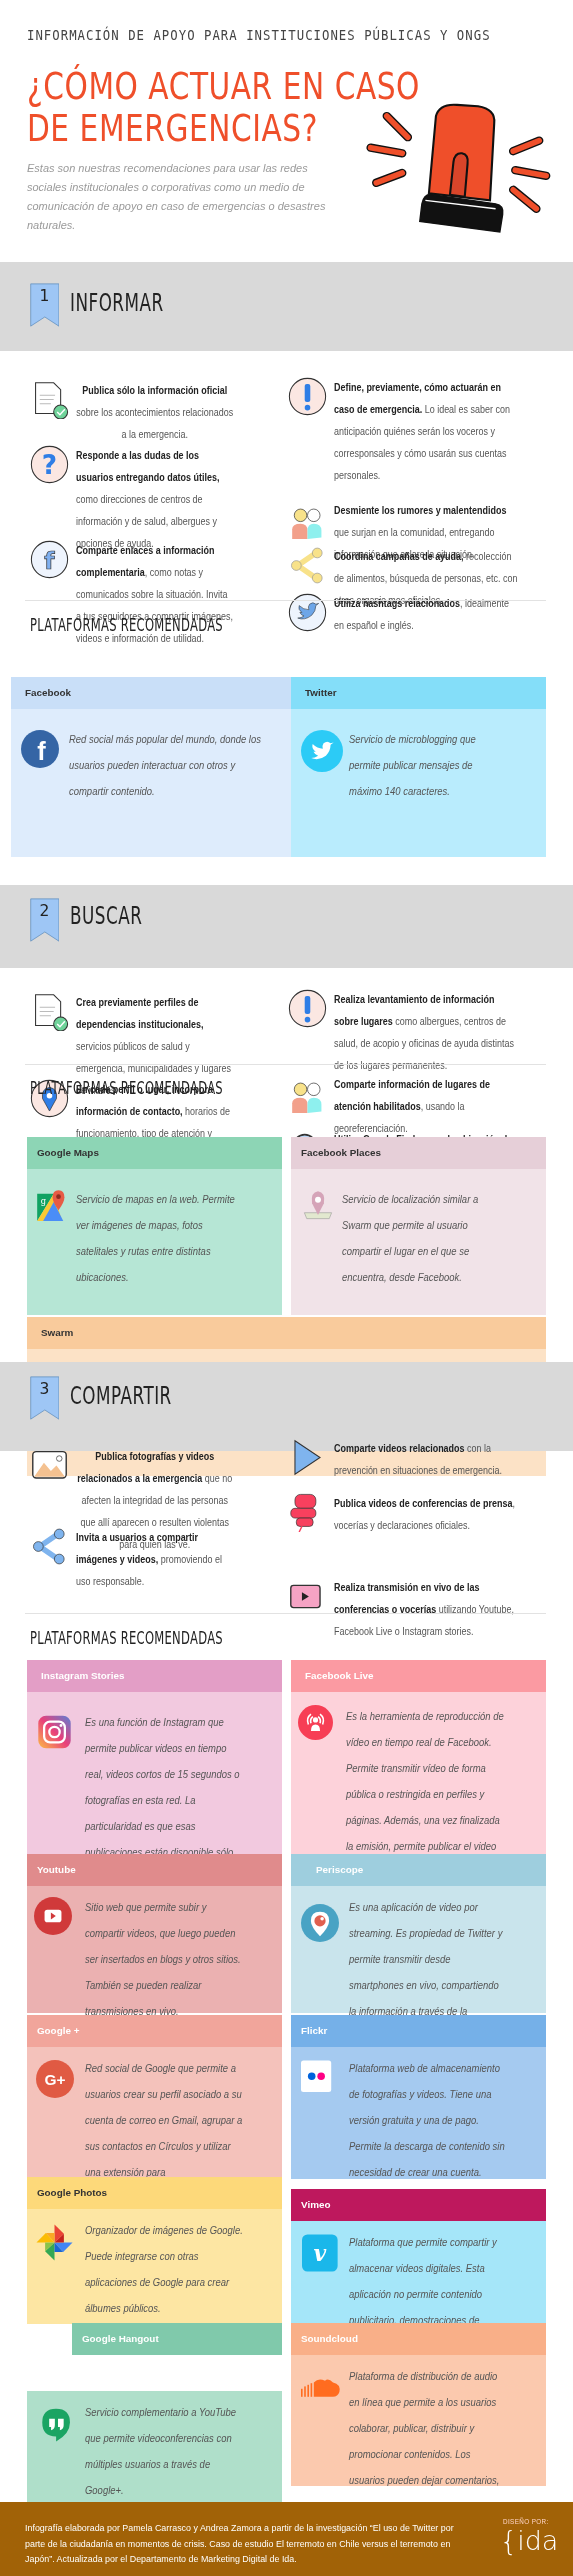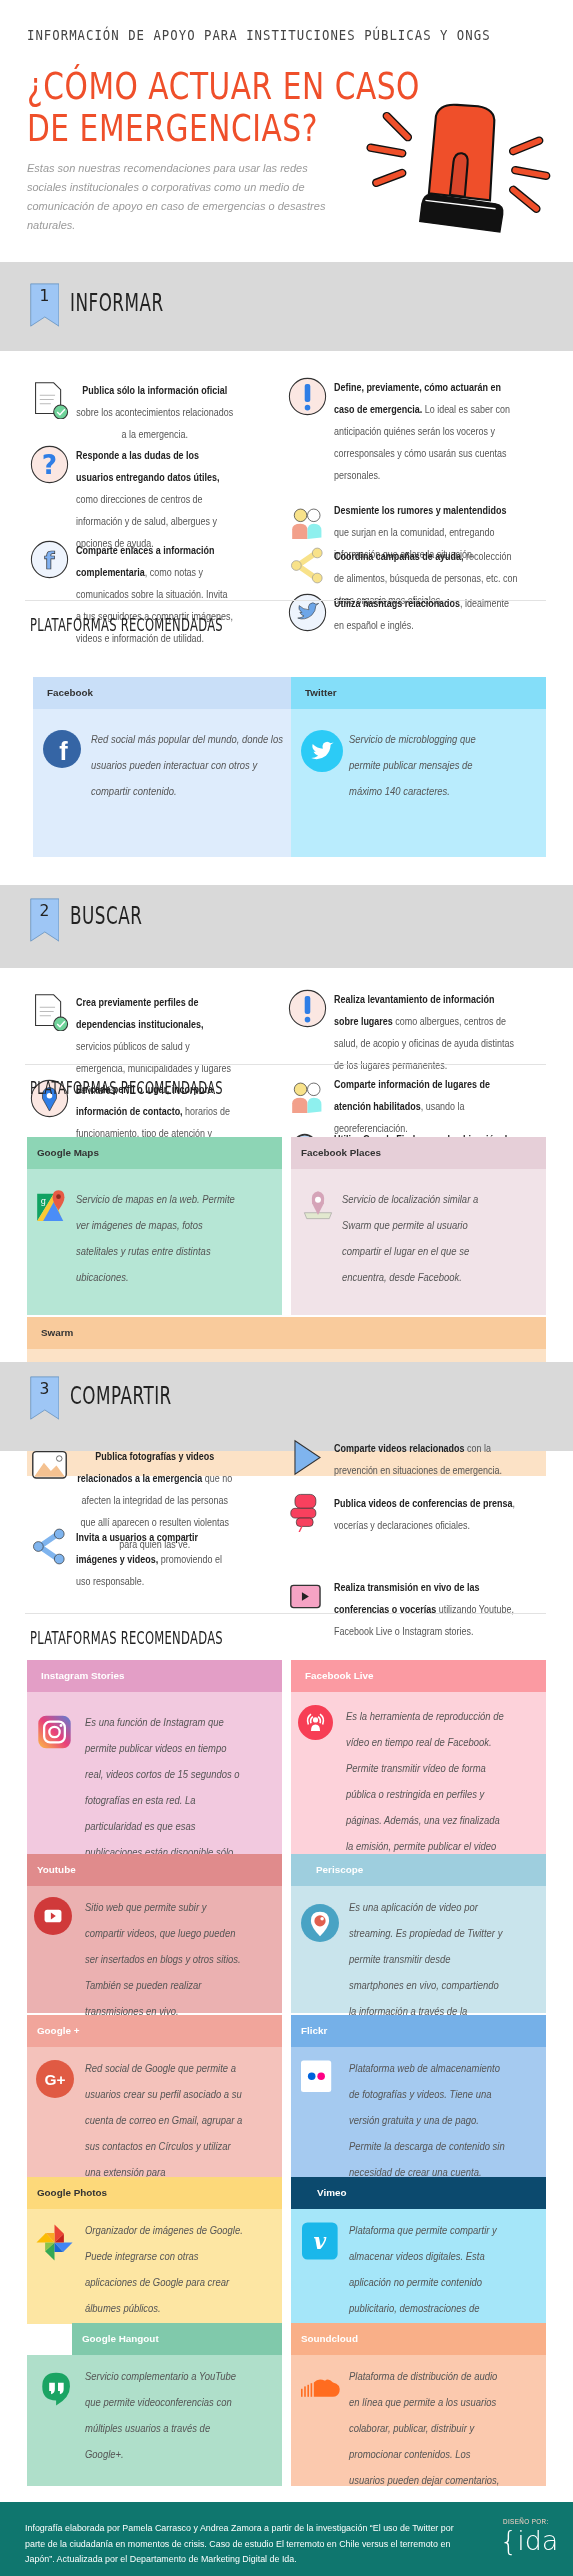--- a/index.html
+++ b/index.html
@@ -23,21 +23,21 @@
   .divider { left: 24.6px; width: 521px; height: 1.4px; background: #e2e2e2; }
   .plat-title { left: 29.6px; font-size: 17px; color: #222; font-family: "DejaVu Sans", sans-serif; transform: scaleX(0.68); transform-origin: left; white-space: nowrap; letter-spacing: 0.4px; }
 
   .card { position: absolute; }
   .card .hd { height: 32px; padding-left: 14px; line-height: 32px; font-weight: bold; font-size: 9.9px; color: #333; font-family: "Liberation Sans", sans-serif; }
   .card .hd.light { color: #ffffff; }
   .card .bd { position: relative; }
   .card .bd .cico { position: absolute; left: 9.9px; top: 19.7px; width: 38px; height: 38px; }
   .card .bd .ctext { position: absolute; left: 58px; top: 17px; right: 12.7px; font-size: 11px; line-height: 26px; font-style: italic; color: #555; font-family: "Liberation Sans", sans-serif; transform: scaleX(0.86); transform-origin: left; }
 
-  .footer { left: 0; top: 2502px; width: 573px; height: 74px; background: #0f766e; }
+  .footer { left: 0; top: 2502px; width: 573px; height: 74px; background: #a16207; }
   .footer .ftxt { position: absolute; left: 25px; top: 18.3px; width: 478px; font-size: 9.9px; line-height: 15.5px; color: #ffffff; font-family: "Liberation Sans", sans-serif; transform: scaleX(0.9); transform-origin: left; }
   .footer .by { position: absolute; left: 503px; top: 15.5px; font-size: 6.3px; color: #ffd5c8; letter-spacing: 0.4px; }
   .footer .logo { position: absolute; left: 500px; top: 22.5px; font-size: 27px; color: #ffffff; font-family: "DejaVu Sans", sans-serif; font-weight: 300; }
 </style>
 </head>
 <body>
 
 <div class="abs subtitle">Información de apoyo para instituciones públicas y ONGs</div>
 <div class="abs title">
   <div>¿CÓMO ACTUAR EN CASO</div>
@@ -131,21 +131,21 @@
   <svg class="ico" viewBox="0 0 56 56">
       <circle cx="28" cy="28" r="26" fill="#eef4fd" stroke="#333" stroke-width="1.5"></circle>
       <path d="M14 36 Q24 40 34 32 Q40 26 40 18 L44 15 L40 16 Q36 12 31 16 Q28 20 30 24 Q22 24 16 18 Q14 24 20 28 L17 28 Q19 32 23 33 Q19 36 14 36 Z" fill="#6ea6e8" stroke="#333" stroke-width="0.8"></path>
     </svg>
   <div class="txt"><b>Utiliza hashtags relacionados</b><span>, idealmente en español e inglés.</span></div>
 </div>
 
 <div class="abs divider" style="top:600px;"></div>
 <div class="abs plat-title" style="top:615px;">PLATAFORMAS RECOMENDADAS</div>
 
-<div class="card" style="left:33px;top:677px;width:302px;">
+<div class="card" style="left:11px;top:677px;width:302px;">
   <div class="hd" style="background:#c9dff8;">Facebook</div>
   <div class="bd" style="background:#deecfc;height:148px;">
     <svg class="cico" viewBox="0 0 54 54" style="top:21px;">
         <circle cx="27" cy="27" r="27" fill="#3565a5"></circle>
         <text x="29" y="42" font-size="36" text-anchor="middle" fill="#fff" font-family="Liberation Sans, sans-serif" font-weight="bold">f</text>
       </svg>
     <div class="ctext">Red social más popular del mundo, donde los usuarios pueden interactuar con otros y compartir contenido.</div>
   </div>
 </div>
 <div class="card" style="left:291px;top:677px;width:255px;">
@@ -397,33 +397,33 @@
         <path d="M27 27 L2 27 L15 14 Z" fill="#fbbc05"></path>
         <path d="M27 27 L40 15 L40 27 Z" fill="#c5221f"></path>
         <path d="M27 27 L39 40 L27 40 Z" fill="#1967d2"></path>
         <path d="M27 27 L14 39 L14 27 Z" fill="#8bc34a"></path>
         <path d="M27 27 L15 14 L27 14 Z" fill="#f9a825"></path>
       </svg>
     <div class="ctext" style="left:58px;top:8.4px;">Organizador de imágenes de Google. Puede integrarse con otras aplicaciones de Google para crear álbumes públicos.</div>
   </div>
 </div>
 <div class="card" style="left:291px;top:2177px;width:255px;">
-  <div class="hd light" style="background:#0c4a6e;padding-left:26px;">Vimeo</div>
+  <div class="hd light" style="background:#be185d;padding-left:10px;margin-top:12px;">Vimeo</div>
   <div class="bd" style="background:#a5e6f9;height:114px;">
     <svg class="cico" viewBox="0 0 54 54" style="left:11.3px;top:12.7px;width:37px;height:38px;">
         <rect x="0" y="0" width="52" height="54" rx="8" fill="#1ab7ea"></rect>
         <text x="26" y="38" font-size="32" text-anchor="middle" fill="#fff" font-family="DejaVu Serif, serif" font-weight="bold" font-style="italic">v</text>
       </svg>
     <div class="ctext" style="left:58px;top:8.4px;">Plataforma que permite compartir y almacenar videos digitales. Esta aplicación no permite contenido publicitario, demostraciones de videojuegos ni pornografía.</div>
   </div>
 </div>
 
 <div class="card" style="left:27px;top:2323px;width:255px;">
   <div class="hd light" style="background:#80c9ab;padding-left:9.9px;margin-left:45px;">Google Hangout</div>
-  <div class="bd" style="background:#afdfca;height:131px;">
+  <div class="bd" style="background:#afdfca;height:131px;margin-top:36px;">
     <svg class="cico" viewBox="0 0 54 54" style="left:14px;top:12.7px;width:34px;height:41px;">
         <path d="M24 2 Q46 2 46 24 Q46 42 24 54 V46 Q2 46 2 24 Q2 2 24 2 Z" fill="#1ba463"></path>
         <path d="M13 18 H22 V28 Q22 34 16 36 V31 H13 Z M27 18 H36 V28 Q36 34 30 36 V31 H27 Z" fill="#fff"></path>
       </svg>
     <div class="ctext" style="left:58px;top:8.4px;">Servicio complementario a YouTube que permite videoconferencias con múltiples usuarios a través de Google+.</div>
   </div>
 </div>
 <div class="card" style="left:291px;top:2323px;width:255px;">
   <div class="hd light" style="background:#f9af88;padding-left:9.9px;">Soundcloud</div>
   <div class="bd" style="background:#fbc9ae;height:131px;">

